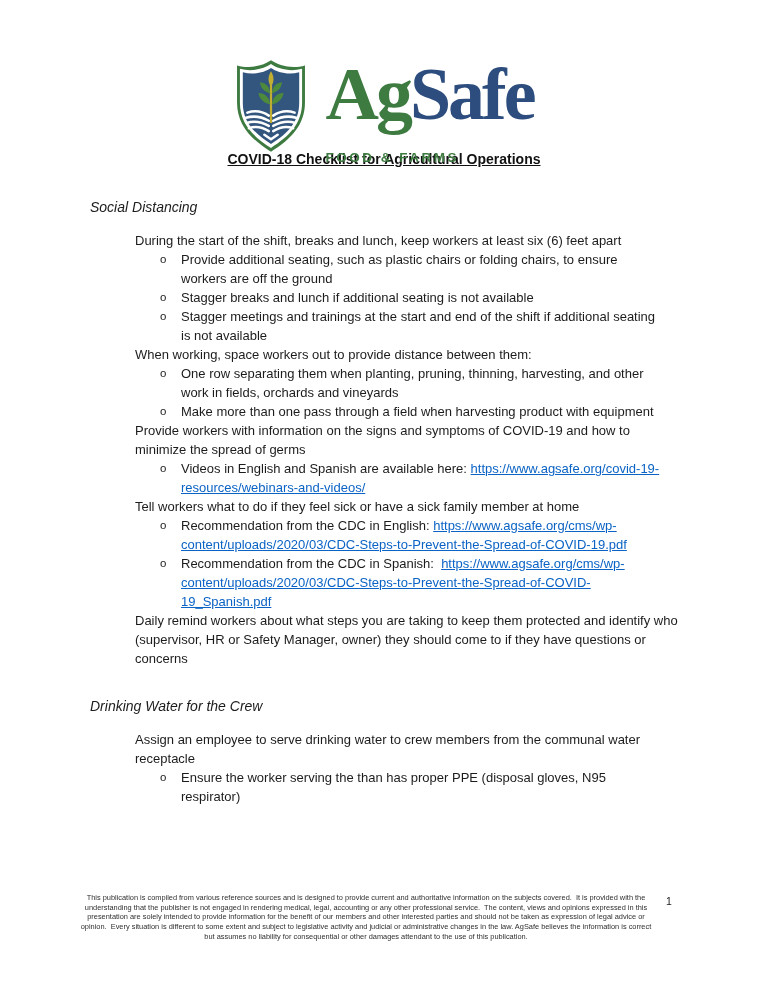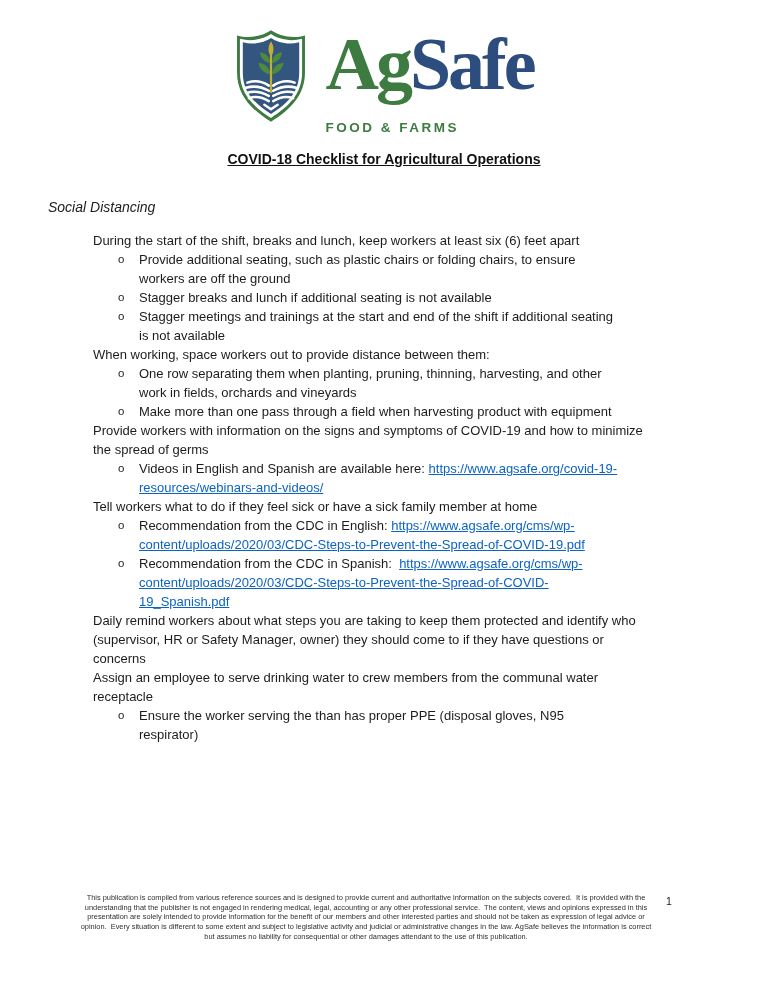--- a/index.html
+++ b/index.html
@@ -9,21 +9,21 @@
     height: 989px;
     position: relative;
     font-family: "Liberation Sans", sans-serif;
     color: #1c1c1c;
     overflow: hidden;
   }
   .page { width: 768px; height: 989px; position: relative; background: #fff; }
 
   
   .logo-row {
-    padding-top: 26px;
+    padding-top: 56px;
     display: flex;
     justify-content: center;
     align-items: flex-start;
     gap: 17px;
     height: 126px;
   }
   .shield { flex: 0 0 auto; margin-top: 2px; }
   .logo-text {
     position: relative;
     font-family: "Liberation Serif", serif;
@@ -50,21 +50,21 @@
   .doc-title {
     margin-top: 24px;
     text-align: center;
     font-weight: 700;
     font-size: 14px;
     line-height: 19px;
     text-decoration: underline;
     color: #111;
   }
   .content {
-    padding: 0 88px 0 48px;
+    padding: 0 88px 0 90px;
   }
   .section-heading {
     font-style: italic;
     font-size: 14px;
     line-height: 19px;
     margin: 29px 0 14px 0;
     color: #1c1c1c;
   }
   .para {
     margin-left: 45px;
@@ -184,20 +184,21 @@
       <div class="para">Tell workers what to do if they feel sick or have a sick family member at home</div>
       <div class="bullet">
         <span class="marker">o</span>
         <span class="btext">Recommendation from the CDC in English: <a class="doclink" href="#">https://www.agsafe.org/cms/wp-content/uploads/2020/03/CDC-Steps-to-Prevent-the-Spread-of-COVID-19.pdf</a></span>
       </div>
       <div class="bullet">
         <span class="marker">o</span>
         <span class="btext">Recommendation from the CDC in Spanish:  <a class="doclink" href="#">https://www.agsafe.org/cms/wp-content/uploads/2020/03/CDC-Steps-to-Prevent-the-Spread-of-COVID-19_Spanish.pdf</a></span>
       </div>
       <div class="para">Daily remind workers about what steps you are taking to keep them protected and identify who (supervisor, HR or Safety Manager, owner) they should come to if they have questions or concerns</div>
+      <div class="section-heading">Drinking Water for the Crew</div>
       <div class="para">Assign an employee to serve drinking water to crew members from the communal water receptacle</div>
       <div class="bullet">
         <span class="marker">o</span>
         <span class="btext">Ensure the worker serving the than has proper PPE (disposal gloves, N95 respirator)</span>
       </div>
     </div>
 
   <div class="footer-text">This publication is compiled from various reference sources and is designed to provide current and authoritative information on the subjects covered.  It is provided with the understanding that the publisher is not engaged in rendering medical, legal, accounting or any other professional service.  The content, views and opinions expressed in this presentation are solely intended to provide information for the benefit of our members and other interested parties and should not be taken as expression of legal advice or opinion.  Every situation is different to some extent and subject to legislative activity and judicial or administrative changes in the law. AgSafe believes the information is correct but assumes no liability for consequential or other damages attendant to the use of this publication.</div>
   <div class="page-number">1</div>
 

